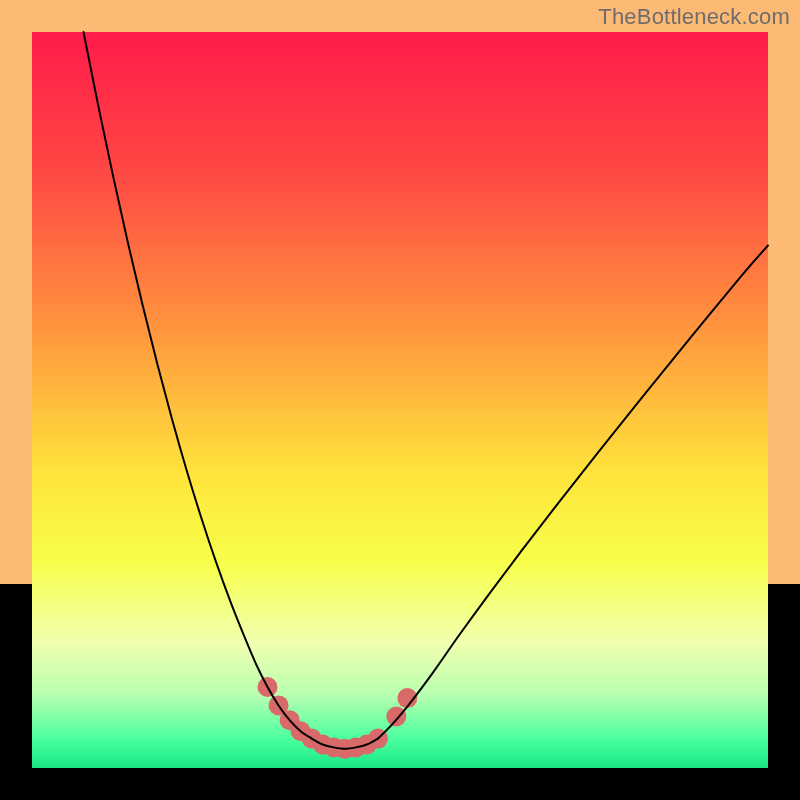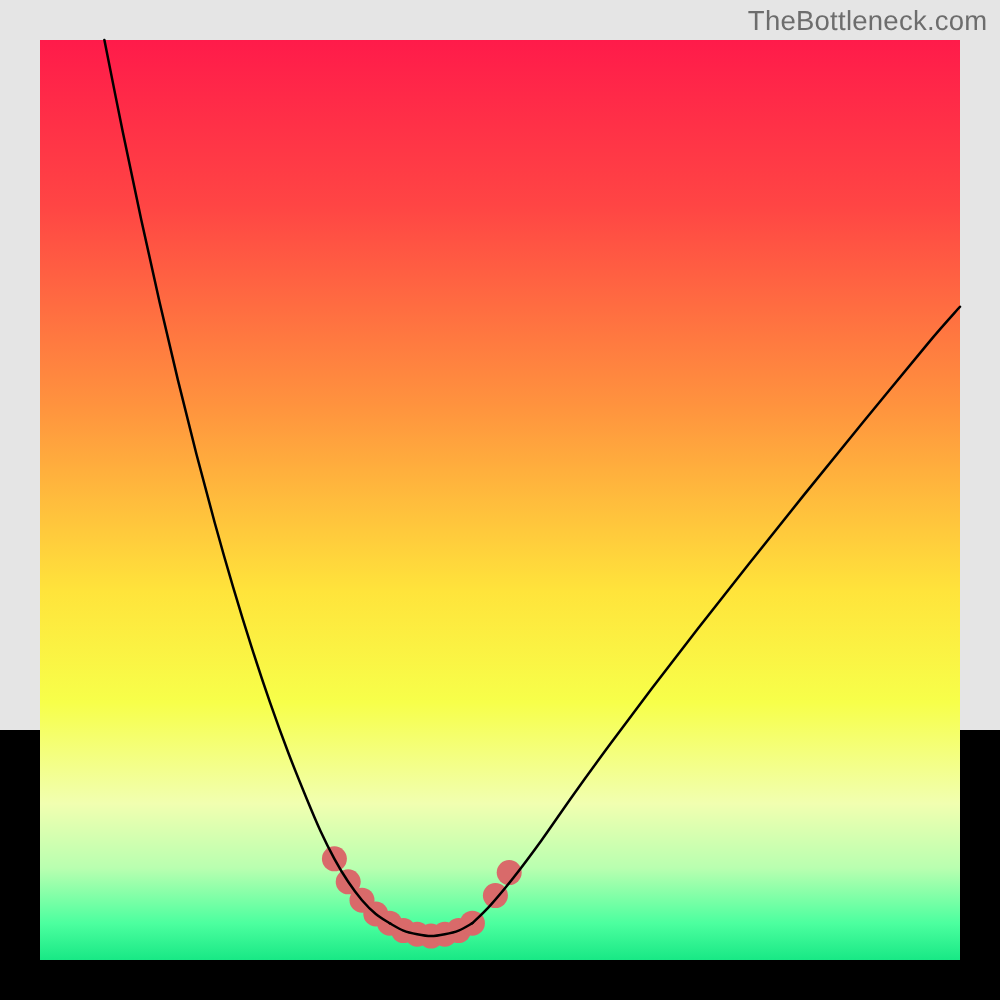--- a/index.html
+++ b/index.html
@@ -10,21 +10,21 @@
     background: #000;
     overflow: hidden;
     font-family: Arial, Helvetica, sans-serif;
   }
   .frame {
     position: absolute;
     left: 0;
     top: 0;
     width: 800px;
     height: 584px;
-    background: #e5e5e5;
+    background: #fdba74;
   }
   .watermark {
     position: absolute;
     top: 4px;
     right: 10px;
     color: #6d6d6d;
     font-size: 22px;
     font-weight: 500;
     letter-spacing: 0.2px;
   }

